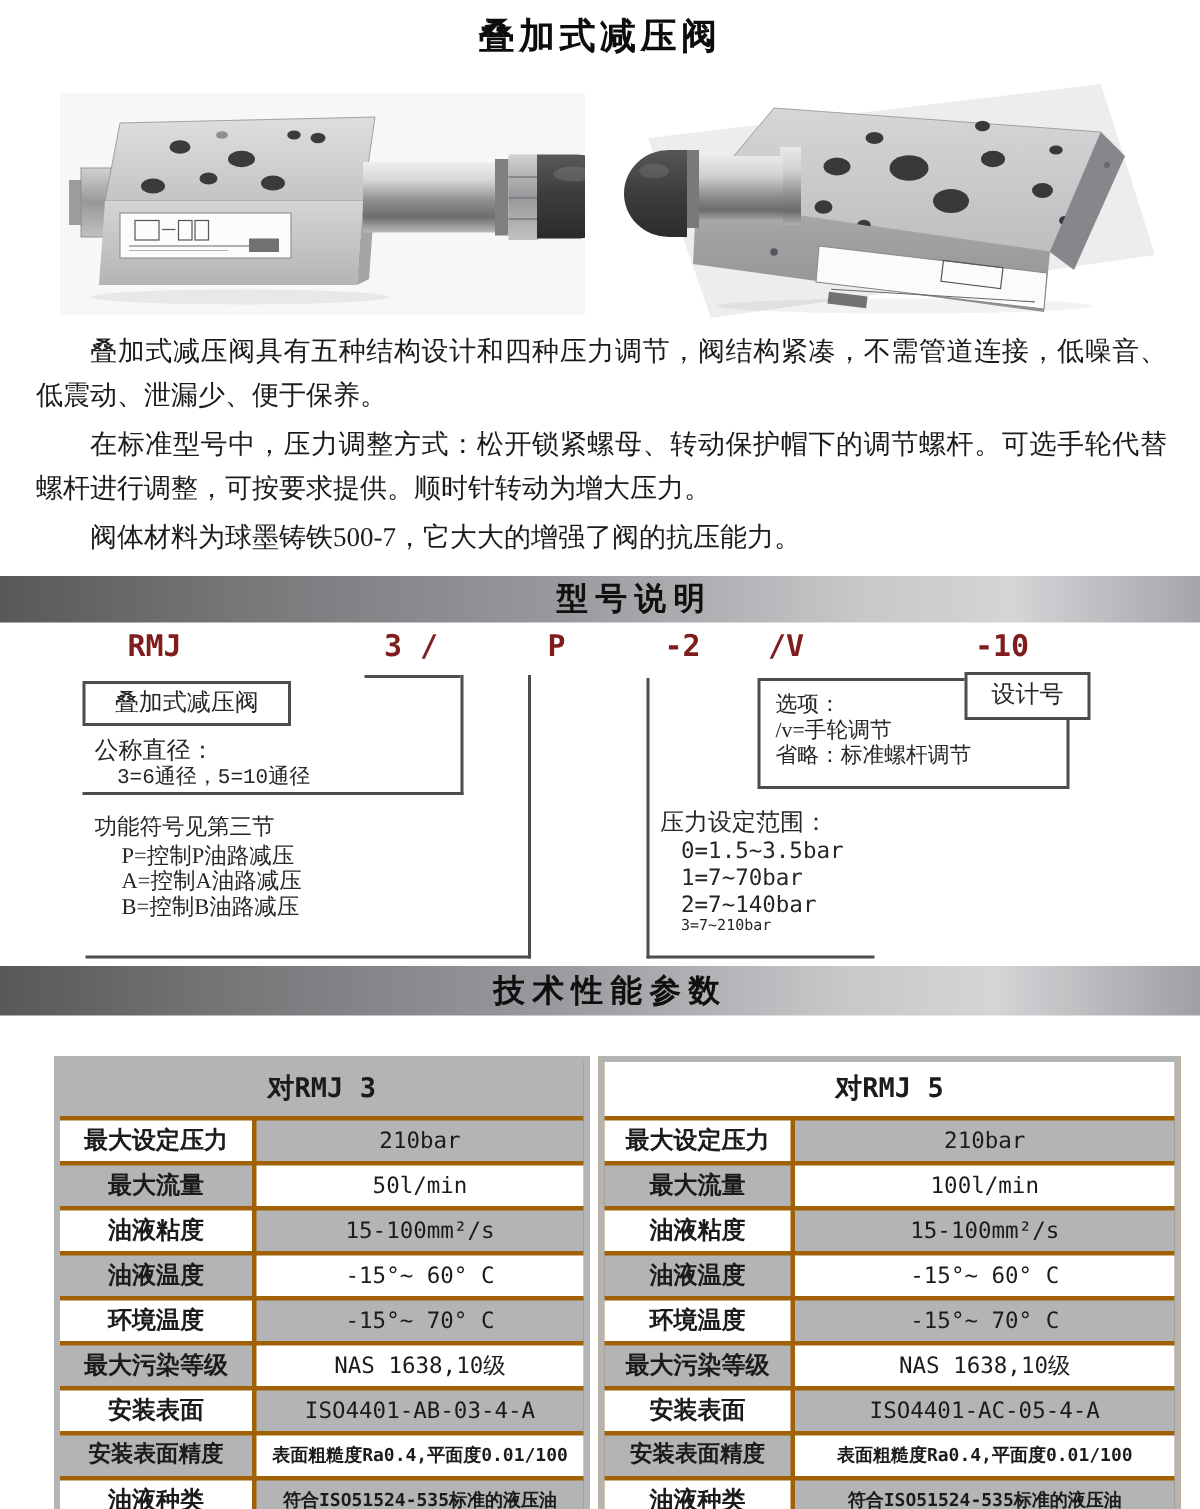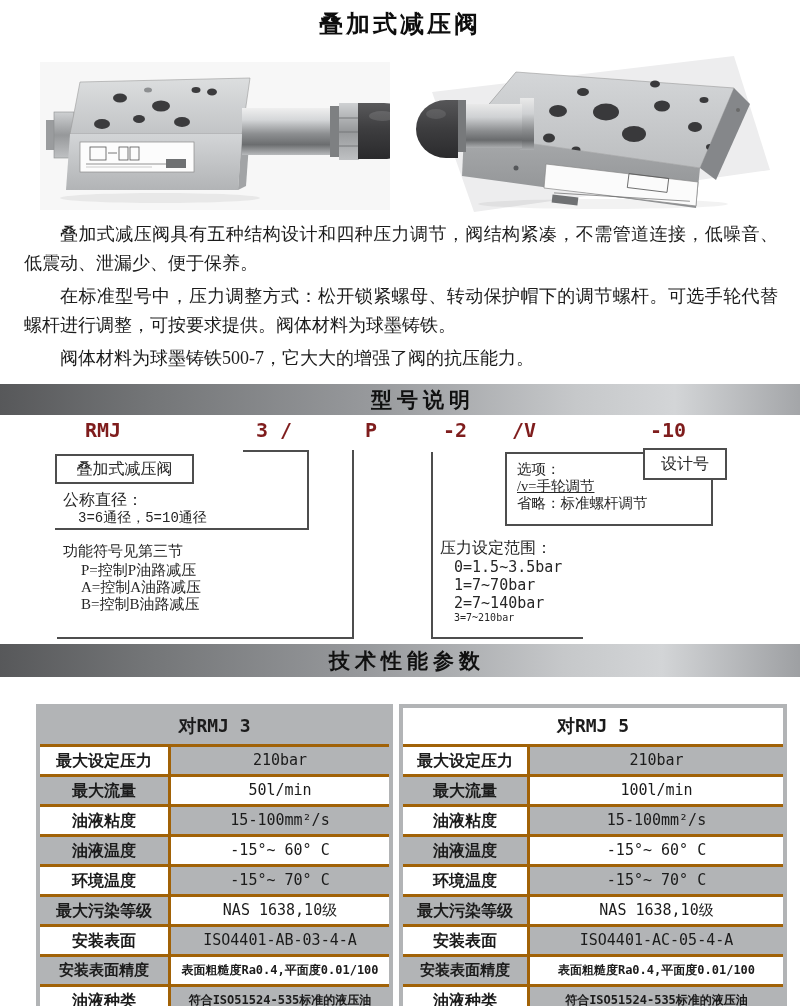--- a/index.html
+++ b/index.html
@@ -164,21 +164,21 @@
   <polygon points="148,116 300,134 298,158 146,140" fill="#fbfbfb" stroke="#888" stroke-width="0.7"></polygon>
   <rect x="230" y="128" width="40" height="14" fill="none" stroke="#555" stroke-width="0.8" transform="rotate(7 250 135)"></rect>
   <line x1="156" y1="146" x2="292" y2="152" stroke="#666" stroke-width="0.7" transform="rotate(1 220 148)"></line>
   <rect x="154" y="148" width="26" height="8" fill="#6f7173" transform="rotate(7 167 152)"></rect>
   <circle cx="118" cy="120" r="2.5" fill="#55575a"></circle>
   <circle cx="340" cy="62" r="2" fill="#6a6a6a"></circle>
 </svg>
 
 <div class="abs intro">
   <p>叠加式减压阀具有五种结构设计和四种压力调节，阀结构紧凑，不需管道连接，低噪音、低震动、泄漏少、便于保养。</p>
-  <p>在标准型号中，压力调整方式：松开锁紧螺母、转动保护帽下的调节螺杆。可选手轮代替螺杆进行调整，可按要求提供。阀体材料为球墨铸铁。</p>
+  <p>在标准型号中，压力调整方式：松开锁紧螺母、转动保护帽下的调节螺杆。可选手轮代替螺杆进行调整，可按要求提供。顺时针转动为增大压力。</p>
   <p>阀体材料为球墨铸铁500-7，它大大的增强了阀的抗压能力。</p>
 </div>
 
 <div class="abs section-bar bar-model">型号说明</div>
 
 <div class="abs diagram">
   <span class="code" style="left:85px;">RMJ</span>
   <span class="code" style="left:256px;">3 /</span>
   <span class="code" style="left:365px;">P</span>
   <span class="code" style="left:443px;">-2</span>
@@ -204,21 +204,21 @@
   <div class="dline" style="left:431px;top:34px;width:150px;height:185px;
        border-left-width:2px;border-bottom-width:2px;"></div>
   <div class="dtext" style="left:440px;top:120px;font-size:16px;">压力设定范围：</div>
   <div class="dtext" style="left:454px;top:140px;font-size:15px;font-family:'DejaVu Sans Mono',monospace;">0=1.5~3.5bar</div>
   <div class="dtext" style="left:454px;top:158px;font-size:15px;font-family:'DejaVu Sans Mono',monospace;">1=7~70bar</div>
   <div class="dtext" style="left:454px;top:176px;font-size:15px;font-family:'DejaVu Sans Mono',monospace;">2=7~140bar</div>
   <div class="dtext" style="left:454px;top:194px;font-size:10px;font-family:'DejaVu Sans Mono',monospace;">3=7~210bar</div>
 
   <div class="dbox" style="left:505px;top:34px;width:204px;height:70px;">
     <div class="dtext" style="left:10px;top:6px;font-size:14.5px;">选项：</div>
-    <div class="dtext" style="left:10px;top:23px;font-size:14.5px;text-decoration:underline;">/v=手轮调节</div>
+    <div class="dtext" style="left:10px;top:23px;font-size:14.5px;">/v=手轮调节</div>
     <div class="dtext" style="left:10px;top:40px;font-size:14.5px;">省略：标准螺杆调节</div>
   </div>
 
   <div class="dbox" style="left:643px;top:30px;width:80px;height:28px;
        text-align:center;line-height:28px;font-size:16px;z-index:2;">设计号</div>
 </div>
 
 <div class="abs section-bar bar-specs">技术性能参数</div>
 
 <div class="spec-table spec-left">

